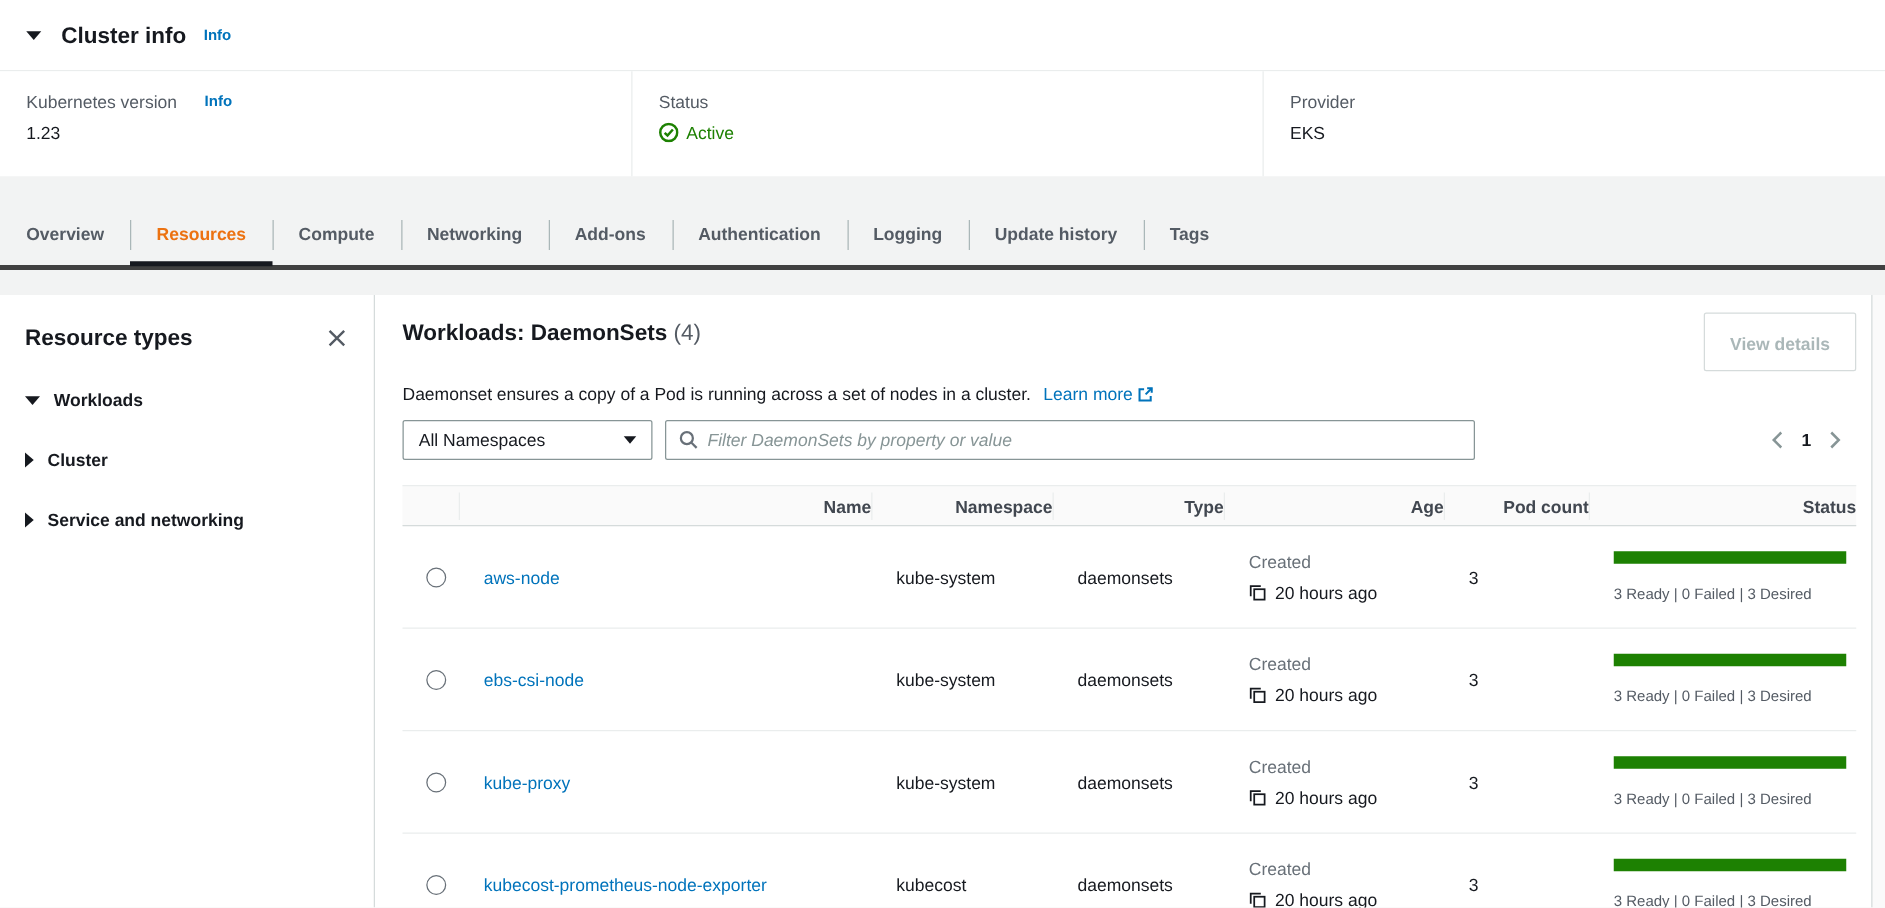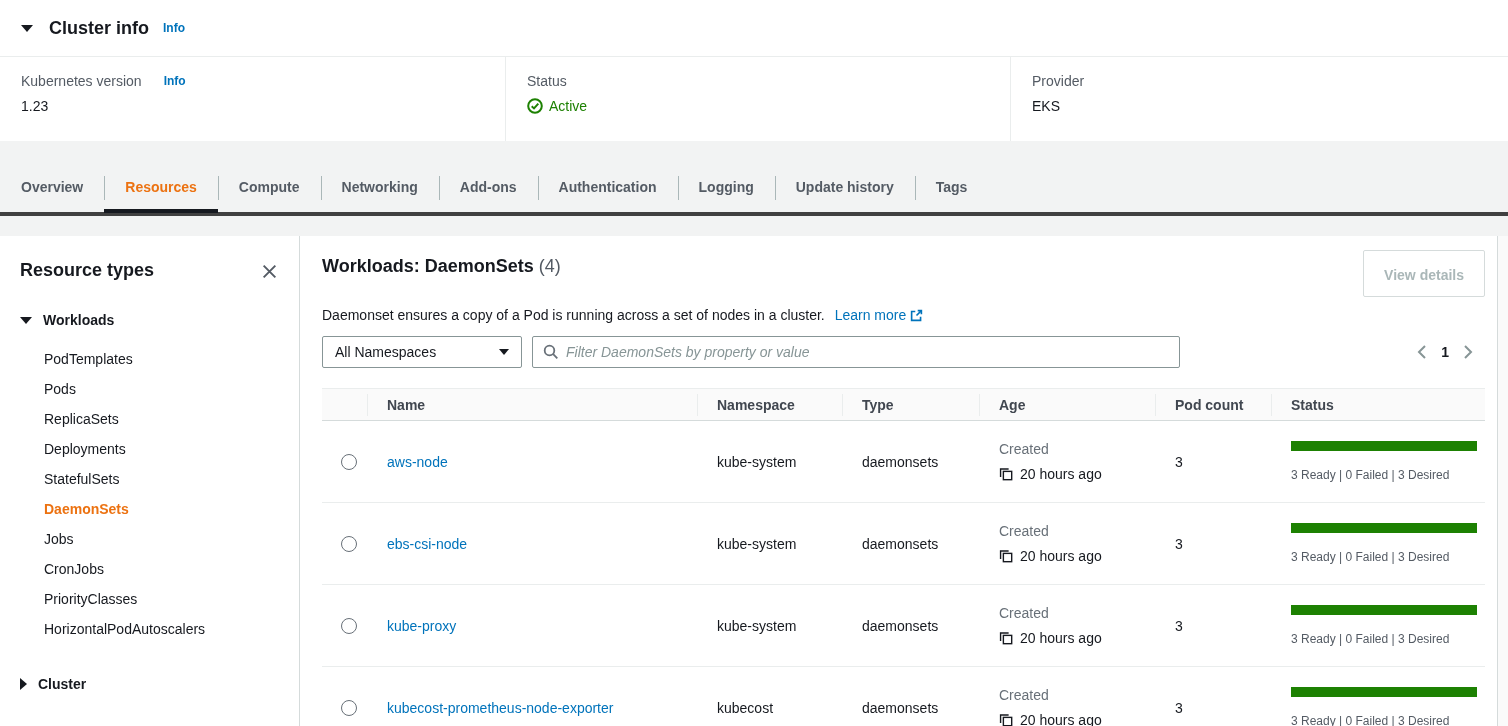--- a/index.html
+++ b/index.html
@@ -40,21 +40,21 @@
   }
   .tab + .tab::before { content:""; position:absolute; left:0; top:11px; width:1px; height:24px; background:#aab7b8; }
   .tab.active { color:#ec7211; }
   .tab.active::after { content:""; position:absolute; left:0; right:0; bottom:-1px; height:4px; background:#16191f; }
 
   
   .content { flex:1; display:flex; margin-top:20px; min-height:0; }
 
   
   .sidebar { width:300px; flex:0 0 300px; background:#fff; border-right:1px solid #d5dbdb; padding:24px 20px 0 20px; position:relative; }
-  .sidebar-title-row { display:flex; align-items:flex-end; justify-content:space-between; }
+  .sidebar-title-row { display:flex; align-items:flex-start; justify-content:space-between; }
   .sidebar-title { font-size:18px; font-weight:bold; }
   .close-btn { background:none; border:none; cursor:pointer; width:20px; height:20px; display:flex; align-items:center; justify-content:center; }
   .nav-group { display:flex; align-items:center; gap:11px; font-weight:bold; color:#16191f; cursor:pointer; }
   .nav-group.workloads { margin-top:31px; }
   .nav-group.collapsed { margin-top:32px;align-items:center; }
   .nav-items { list-style:none; margin-top:16px; margin-bottom:22px; padding-left:24px; }
   .nav-item { height:30px; line-height:30px; color:#16191f; cursor:pointer; }
   .nav-item.active { color:#ec7211; font-weight:bold; }
 
   
@@ -87,21 +87,21 @@
   }
   .search-box input::placeholder { color:#879596; font-style:italic; }
   .pagination { margin-left:auto; display:flex; align-items:center; gap:12px; padding-right:10px; }
   .page-btn { background:none; border:none; cursor:pointer; display:flex; align-items:center; }
   .page-num { font-weight:bold; color:#16191f; }
 
   
   .table { margin-top:20px; }
   .t-row { display:grid; grid-template-columns:45px 330px 145px 137px 176px 116px 1fr; align-items:center; }
   .t-head { background:#fafafa; border-top:1px solid #eaeded; border-bottom:1px solid #d5dbdb; height:33px; }
-  .th { position:relative; padding-left:20px; font-weight:bold; color:#414750; }
+  .th { position:relative; padding-left:20px; font-weight:bold; color:#414750;text-align:right; }
   .th + .th::before { content:""; position:absolute; left:0; top:50%; transform:translateY(-50%); width:1px; height:22px; background:#eaeded; }
   .t-body .t-row { height:82px; border-bottom:1px solid #eaeded; }
   .cell { padding-left:20px; }
   .radio-cell { display:flex; justify-content:center; padding-left:8px; }
   .radio { width:16px; height:16px; border:1px solid #687078; border-radius:50%; background:#fff; display:inline-block; cursor:pointer; }
   .link { color:#0073bb; text-decoration:none; cursor:pointer; }
   .age-line1 { color:#687078; margin-bottom:9px; }
   .age-line2 { display:flex; align-items:center; gap:7px; color:#16191f; }
   .status-cell .bar { width:186px; height:10px; background:#1d8102; margin-bottom:17px; }
   .status-cell .status-text { color:#545b64; font-size:12px; }
@@ -168,32 +168,20 @@
           <svg width="17" height="17" viewBox="0 0 16 16">
             <path d="M2.5 2.5 L13.5 13.5 M13.5 2.5 L2.5 13.5" stroke="#545b64" stroke-width="1.8"></path>
           </svg>
         </button>
       </div>
 
       <div class="nav-group workloads">
         <span class="caret-down"></span>
         <span>Workloads</span>
       </div>
-      <ul class="nav-items">
-        <li class="nav-item">PodTemplates</li>
-        <li class="nav-item">Pods</li>
-        <li class="nav-item">ReplicaSets</li>
-        <li class="nav-item">Deployments</li>
-        <li class="nav-item">StatefulSets</li>
-        <li class="nav-item active">DaemonSets</li>
-        <li class="nav-item">Jobs</li>
-        <li class="nav-item">CronJobs</li>
-        <li class="nav-item">PriorityClasses</li>
-        <li class="nav-item">HorizontalPodAutoscalers</li>
-      </ul>
 
       <div class="nav-group collapsed">
         <span class="caret-right"></span>
         <span>Cluster</span>
       </div>
       <div class="nav-group collapsed">
         <span class="caret-right"></span>
         <span>Service and networking</span>
       </div>
     </aside>

